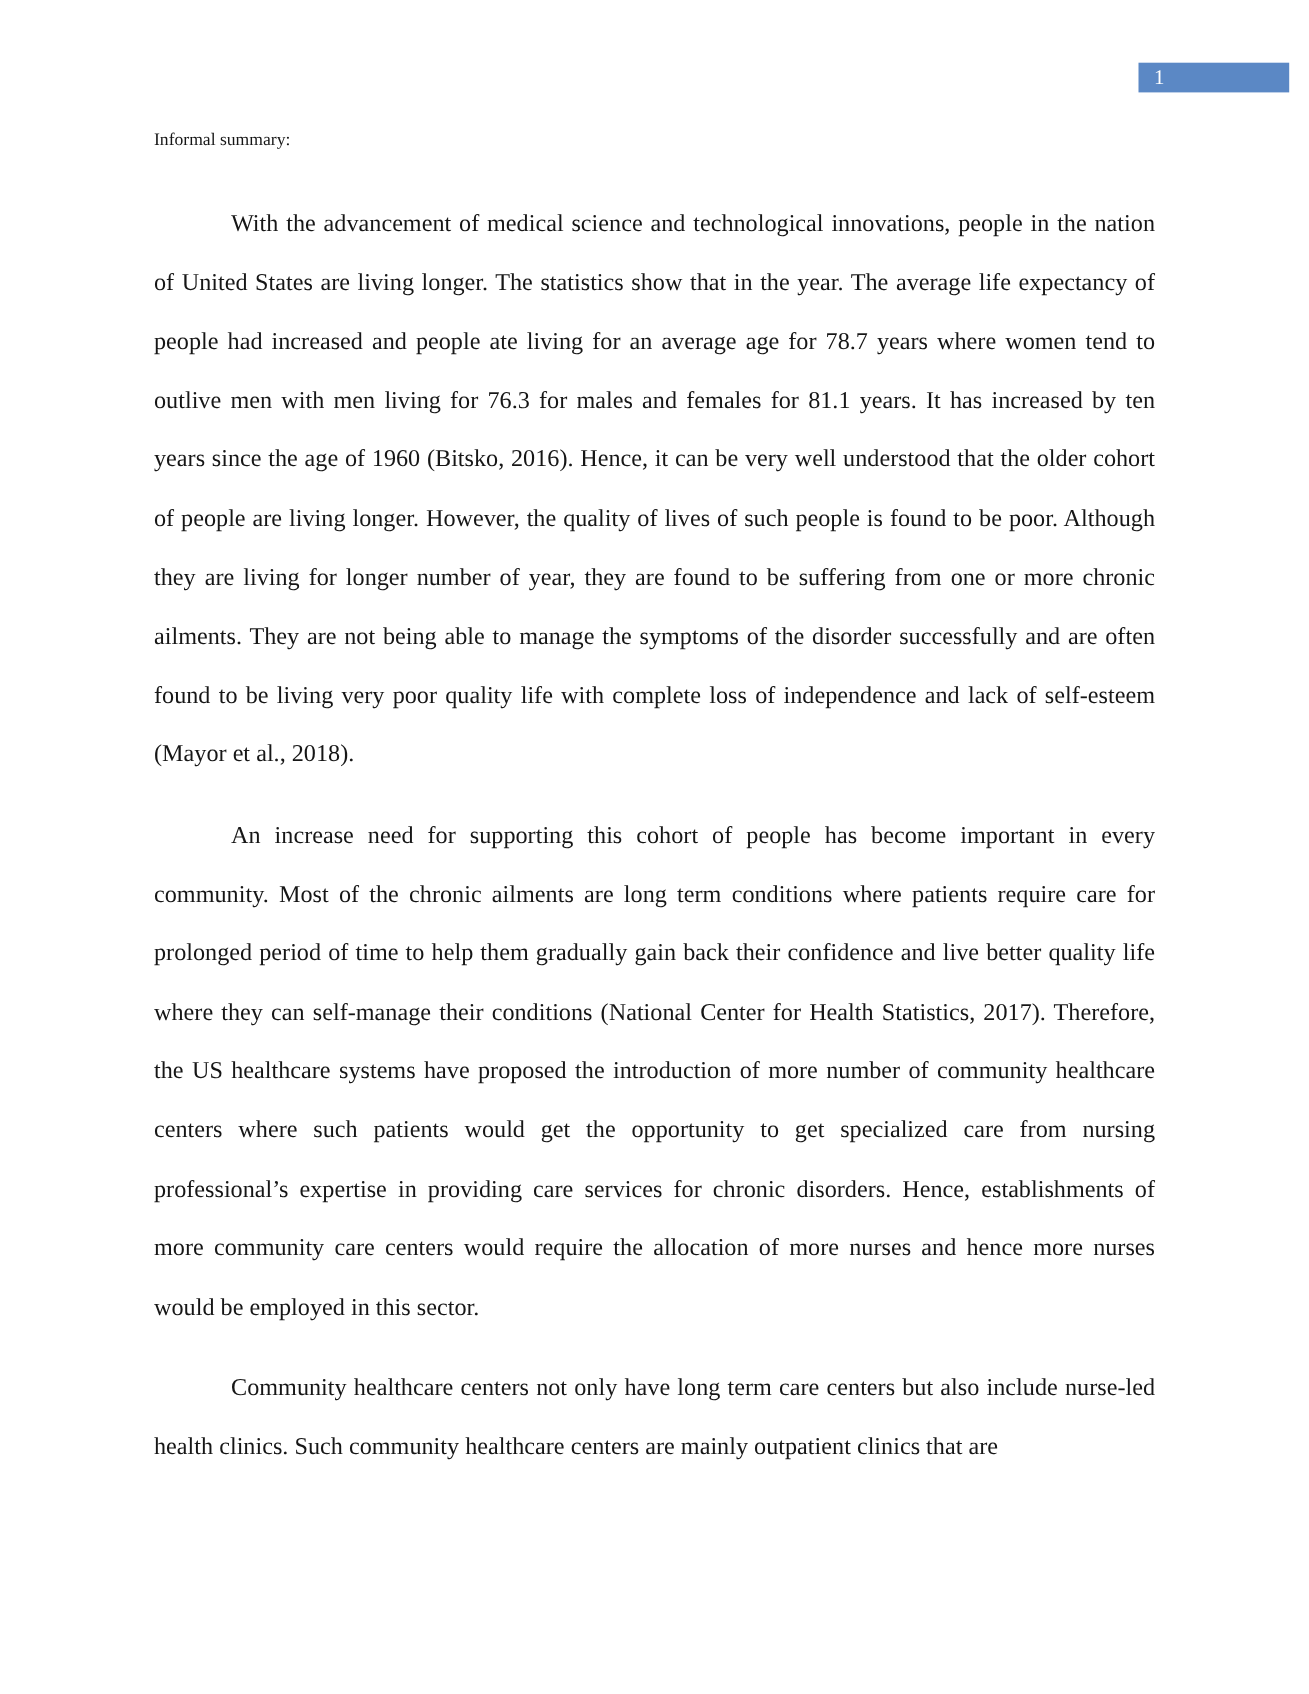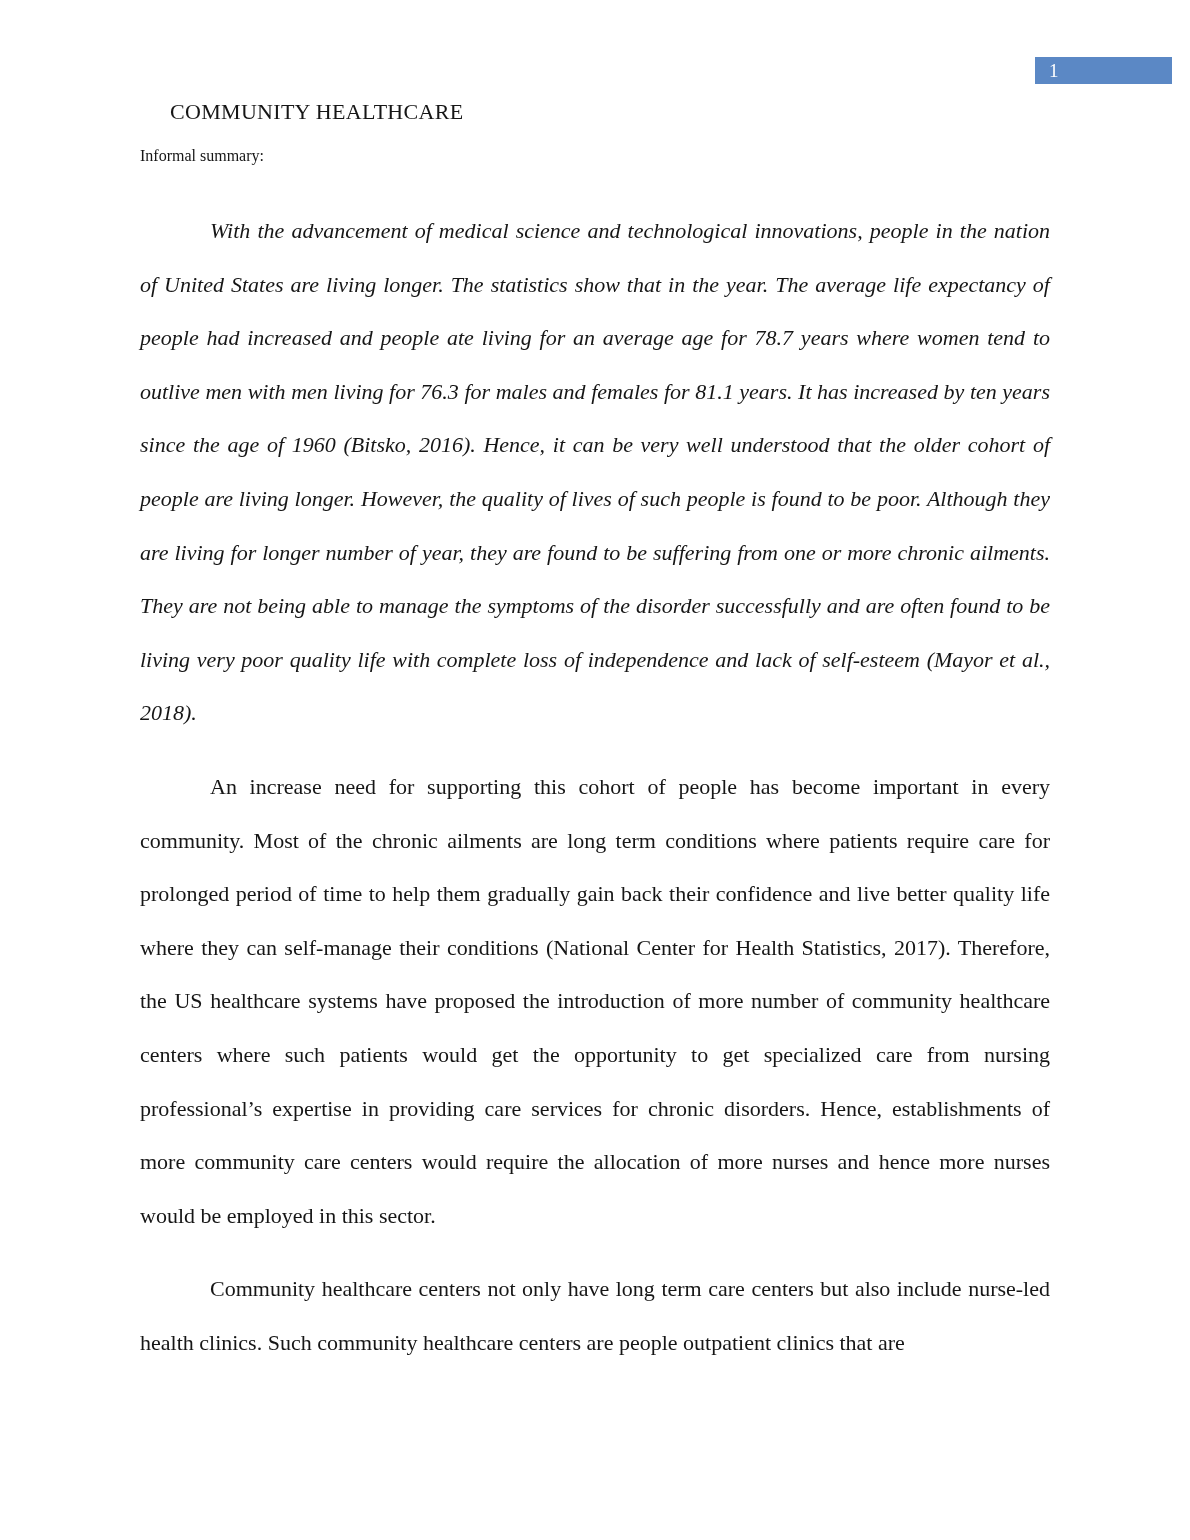--- a/index.html
+++ b/index.html
@@ -47,35 +47,33 @@
   }
   .para {
     font-size: 22px;
     line-height: 53.6px;
     text-align: justify;
     text-indent: 70px;
     margin: 20px 0 0 0;
   }
   .para.first {
     margin-top: 34px;
-    font-style: italic;
   }
 </style>
 </head>
 <body style="background: rgb(255, 255, 255); color: rgb(22, 22, 22);">
 
 <div class="page">
 
   <div class="page-number-badge" style="background: rgb(91, 136, 197); color: rgb(255, 255, 255);">
     <span>1</span>
   </div>
 
-  <div class="running-head">COMMUNITY HEALTHCARE</div>
 
   <div class="section-label">Informal summary:</div>
 
   <p class="para first">With the advancement of medical science and technological innovations, people in the nation of United States are living longer. The statistics show that in the year. The average life expectancy of people had increased and people ate living for an average age for 78.7 years where women tend to outlive men with men living for 76.3 for males and females for 81.1 years. It has increased by ten years since the age of 1960 (Bitsko, 2016). Hence, it can be very well understood that the older cohort of people are living longer. However, the quality of lives of such people is found to be poor. Although they are living for longer number of year, they are found to be suffering from one or more chronic ailments. They are not being able to manage the symptoms of the disorder successfully and are often found to be living very poor quality life with complete loss of independence and lack of self-esteem (Mayor et al., 2018).</p>
 
   <p class="para">An increase need for supporting this cohort of people has become important in every community. Most of the chronic ailments are long term conditions where patients require care for prolonged period of time to help them gradually gain back their confidence and live better quality life where they can self-manage their conditions (National Center for Health Statistics, 2017). Therefore, the US healthcare systems have proposed the introduction of more number of community healthcare centers where such patients would get the opportunity to get specialized care from nursing professional’s expertise in providing care services for chronic disorders. Hence, establishments of more community care centers would require the allocation of more nurses and hence more nurses would be employed in this sector.</p>
 
-  <p class="para">Community healthcare centers not only have long term care centers but also include nurse-led health clinics. Such community healthcare centers are people outpatient clinics that are</p>
+  <p class="para">Community healthcare centers not only have long term care centers but also include nurse-led health clinics. Such community healthcare centers are mainly outpatient clinics that are</p>
 
 </div>
 
 </body></html>

